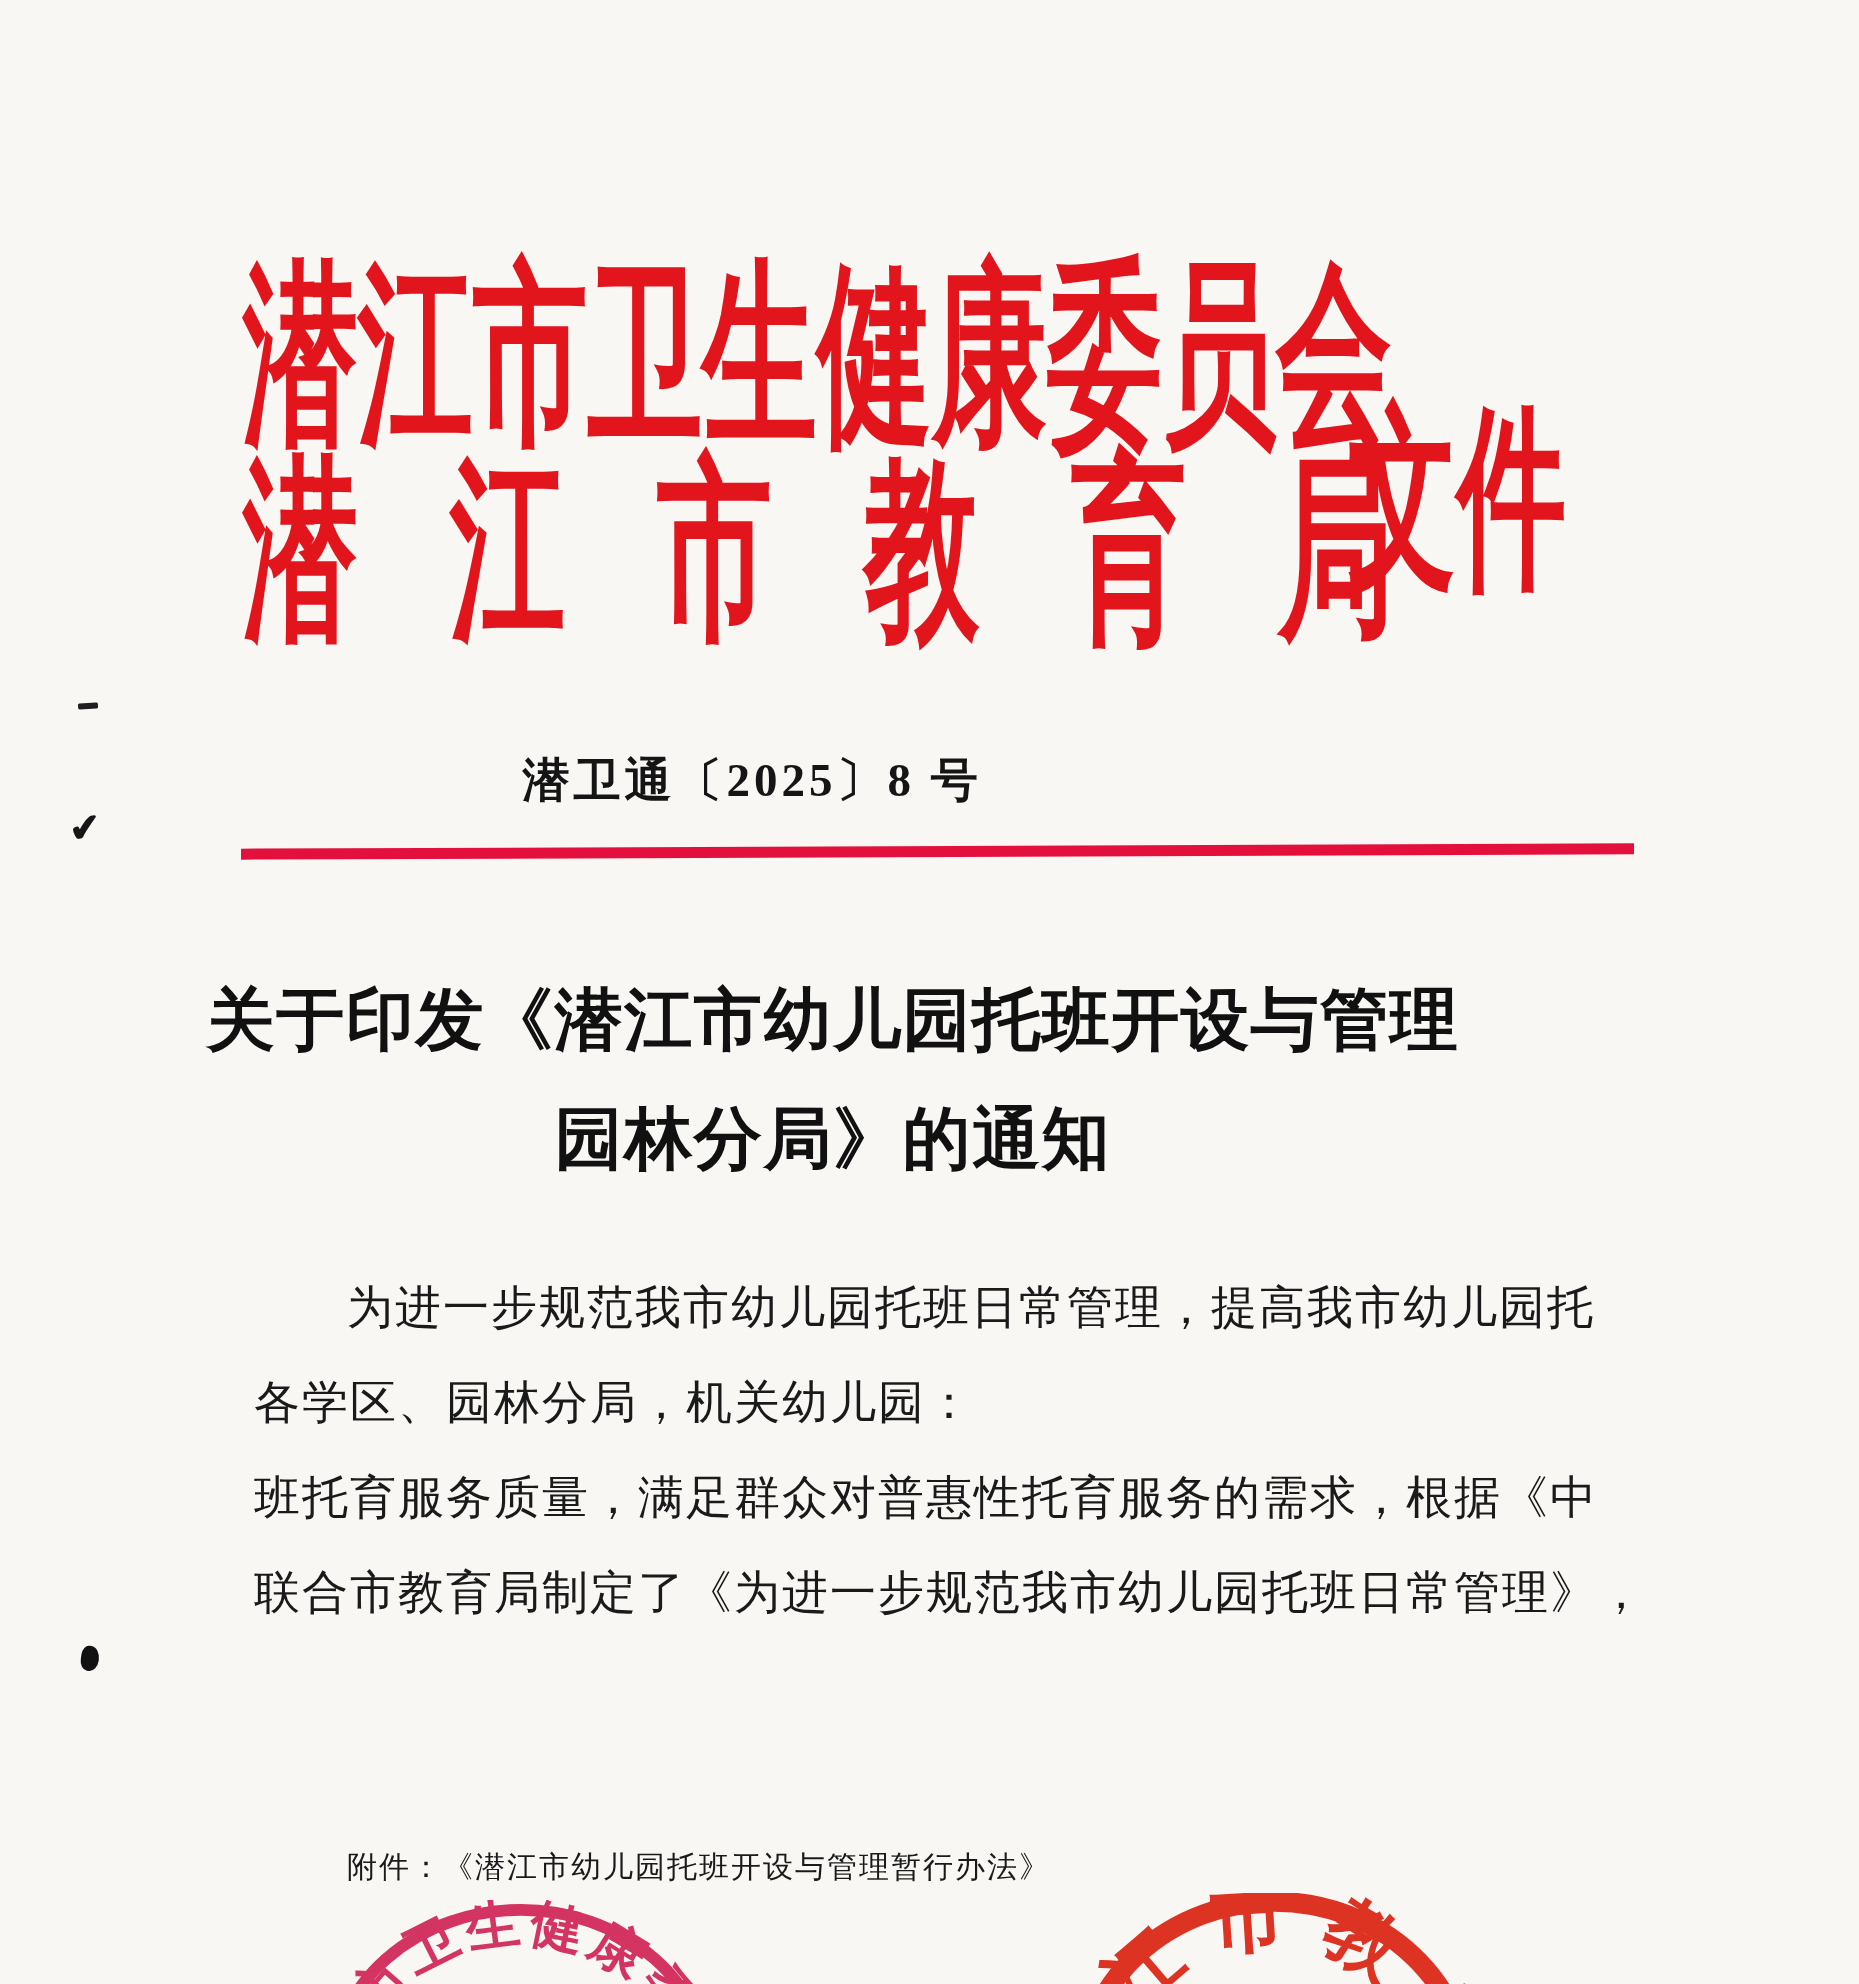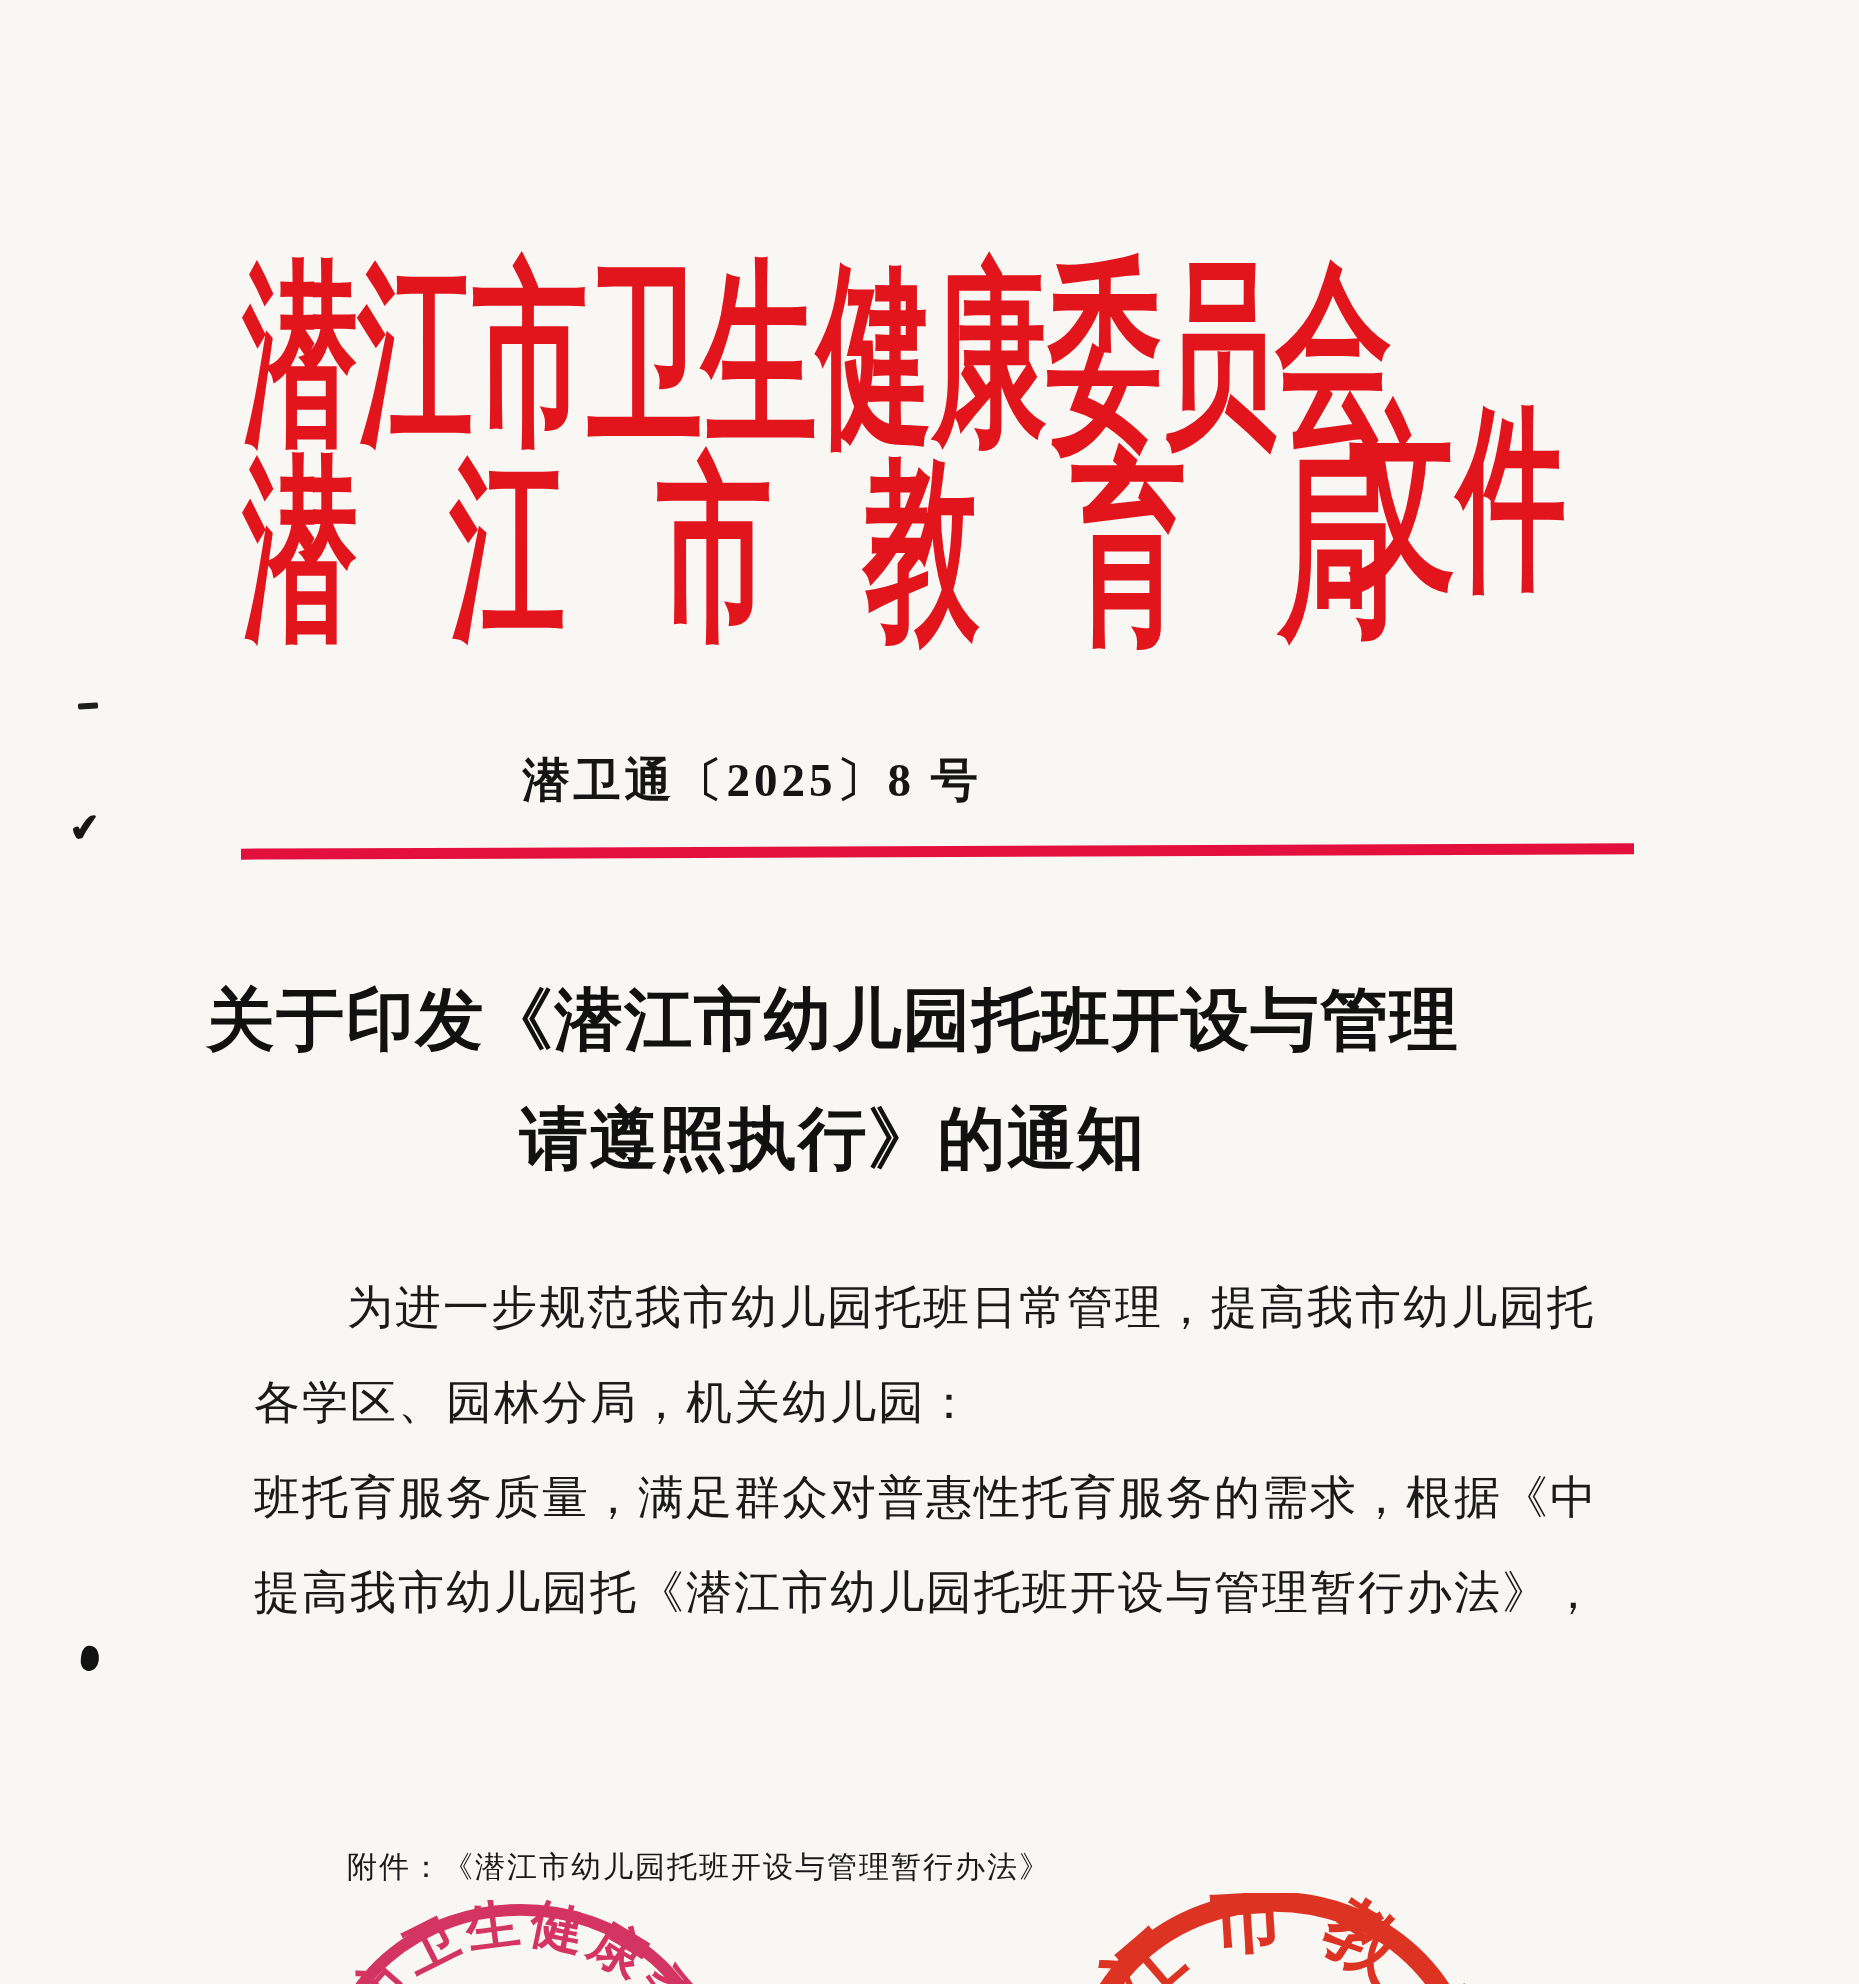--- a/index.html
+++ b/index.html
@@ -78,28 +78,28 @@
 <div class="abs" id="docsuffix">
   <span class="squeeze">文件</span>
 </div>
 
 <div class="abs" id="docnum">潜卫通〔2025〕8 号</div>
 
 <div class="abs" id="redline"></div>
 
 <div class="abs" id="title">
   <div>关于印发《潜江市幼儿园托班开设与管理</div>
-  <div>请遵照执行》的通知</div>
+  <div>园林分局》的通知</div>
 </div>
 
 <div class="abs" id="bodyblock">
   <div class="bodyline indent">为进一步规范我市幼儿园托班日常管理，提高我市幼儿园托</div>
   <div class="bodyline">各学区、园林分局，机关幼儿园：</div>
   <div class="bodyline">班托育服务质量，满足群众对普惠性托育服务的需求，根据《中</div>
-  <div class="bodyline">提高我市幼儿园托《潜江市幼儿园托班开设与管理暂行办法》，</div>
+  <div class="bodyline">联合市教育局制定了《为进一步规范我市幼儿园托班日常管理》，</div>
 </div>
 <div class="abs" id="attachment">附件：《潜江市幼儿园托班开设与管理暂行办法》</div>
 
 <svg class="abs seal" id="seal-left" width="401" height="357" viewBox="0 0 1010 900" opacity="0.88">
   <defs>
     <radialGradient id="ringsL" gradientUnits="userSpaceOnUse" cx="505" cy="400" r="26" spreadMethod="repeat">
       <stop offset="0" stop-color="#cf1a4e"></stop>
       <stop offset="0.45" stop-color="#cf1a4e"></stop>
       <stop offset="0.55" stop-color="#cf1a4e" stop-opacity="0"></stop>
       <stop offset="1" stop-color="#cf1a4e" stop-opacity="0"></stop>

